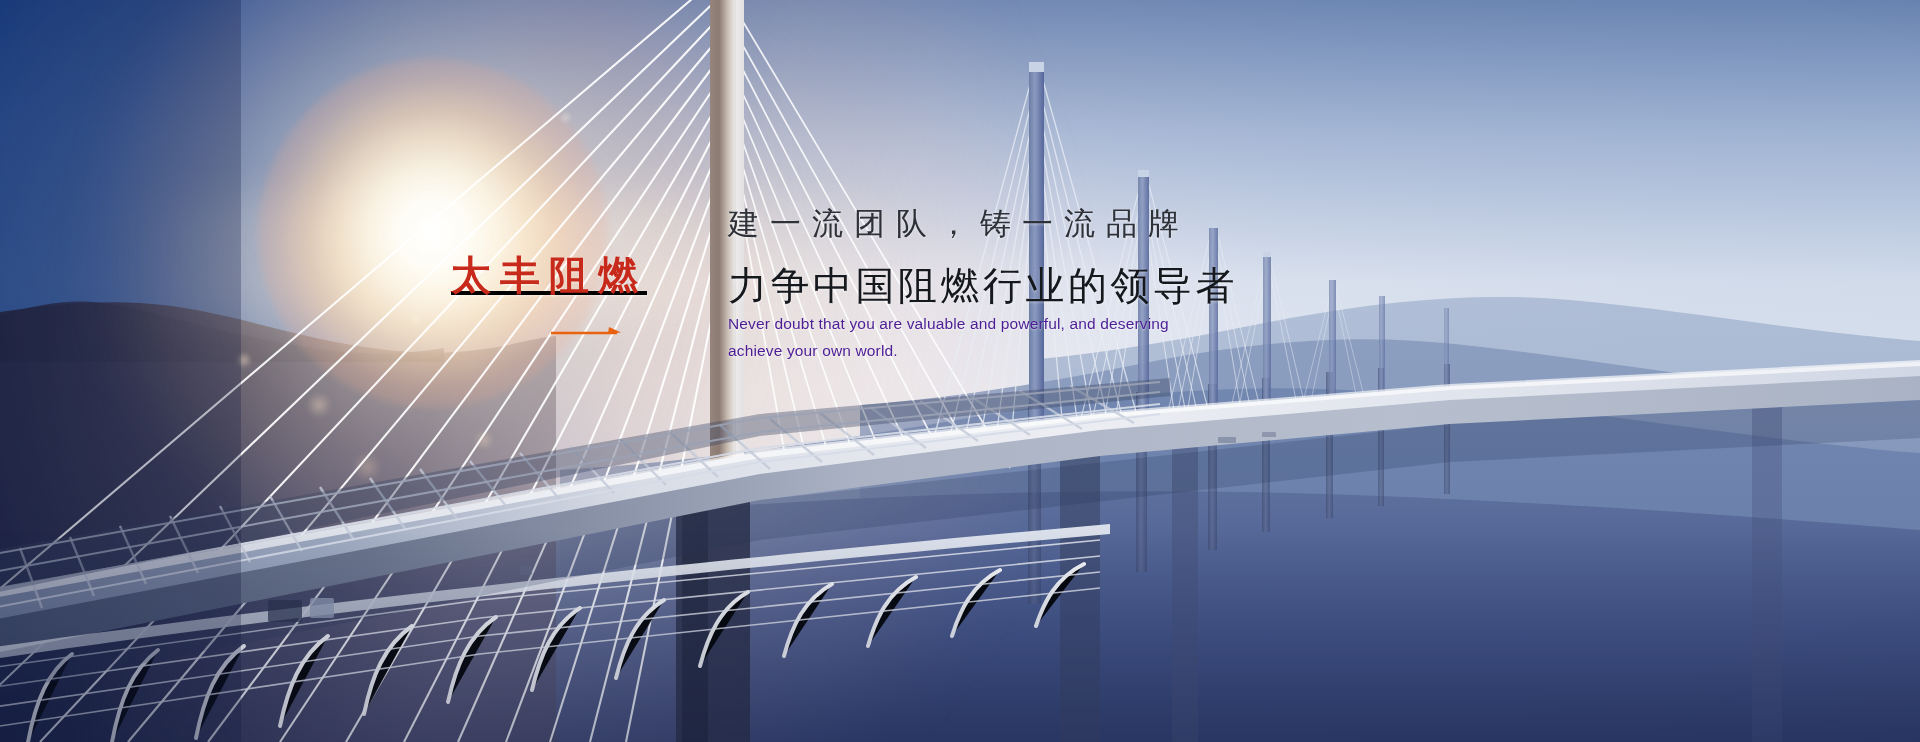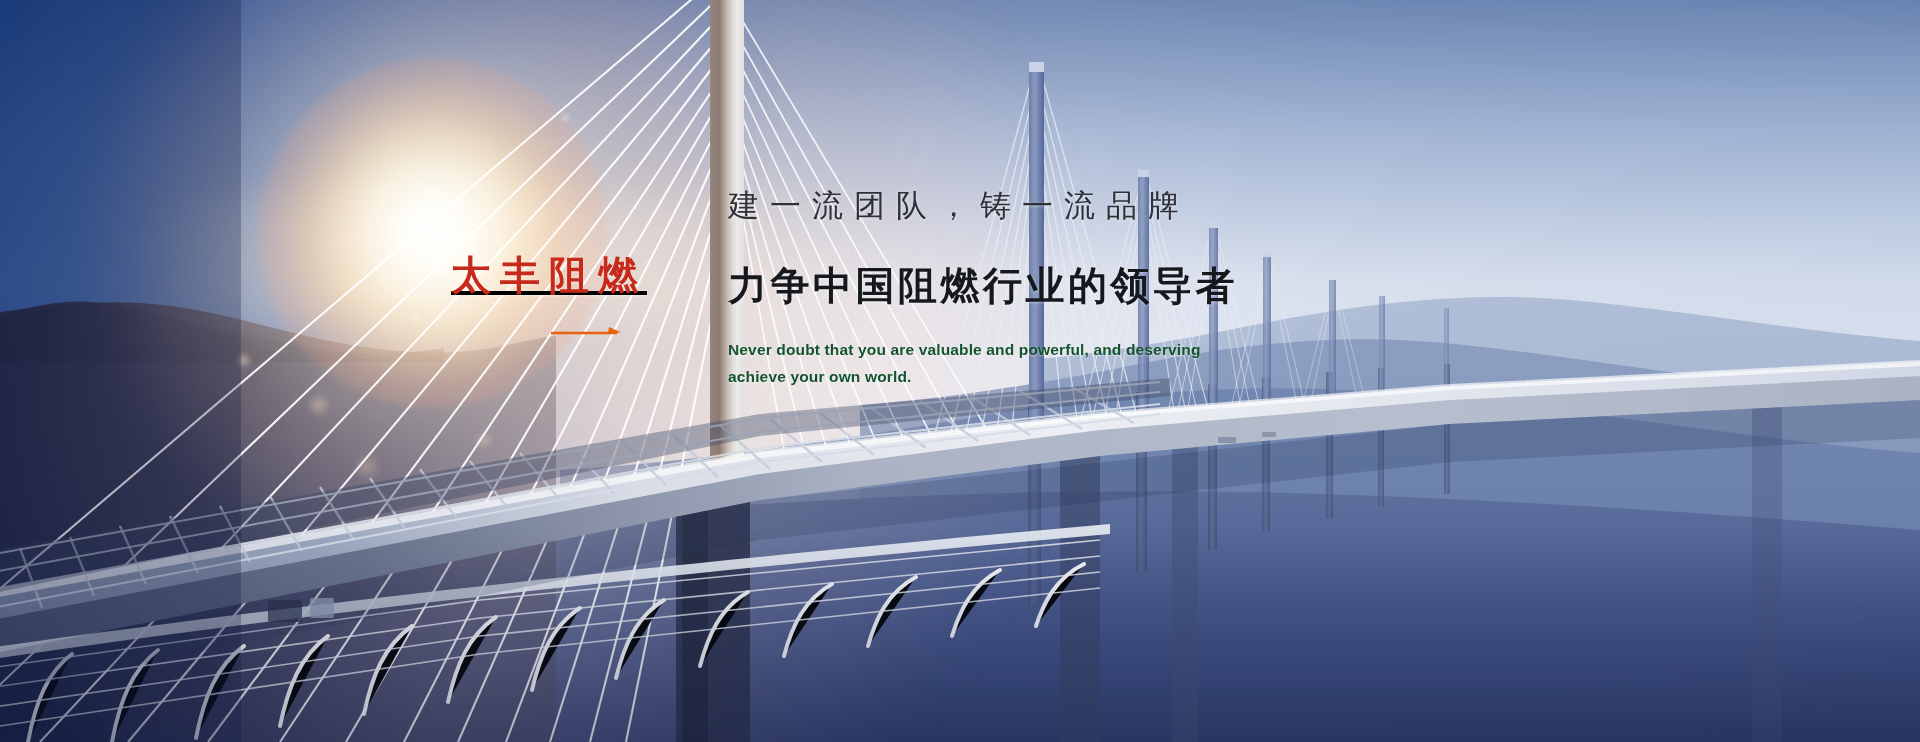--- a/index.html
+++ b/index.html
@@ -133,38 +133,38 @@
   #text-block{position:absolute;left:728px;top:186px;width:660px;}
   #headline-sub{
     font-family:"DejaVu Sans","Liberation Sans",sans-serif;
     font-size:31px;
     font-weight:400;
     letter-spacing:11px;
     color:#2e3138;
     line-height:1.25;
     white-space:nowrap;
     text-shadow:0 1px 3px rgba(255,255,255,.5);
+    margin-top:18px;
   }
   #headline-main{
     font-family:"DejaVu Sans","Liberation Sans",sans-serif;
     font-size:39px;
-    font-weight:700;
+    font-weight:400;
     letter-spacing:3.5px;
     color:#15181d;
     line-height:1.2;
-    margin-top:38px;
+    margin-top:20px;
     white-space:nowrap;
     text-shadow:0 1px 3px rgba(255,255,255,.45);
   }
   #subtext{
-    margin-top:26px;
     font-size:15.5px;
-    font-weight:700;
+    font-weight:400;
     line-height:1.78;
-    color:#14532d;
+    color:#4c1d95;
     letter-spacing:.15px;
     text-shadow:0 1px 2px rgba(255,255,255,.5);
   }
   #subtext div{white-space:nowrap;}
 </style>
 </head>
 <body>
 
 <div id="stage">
 

